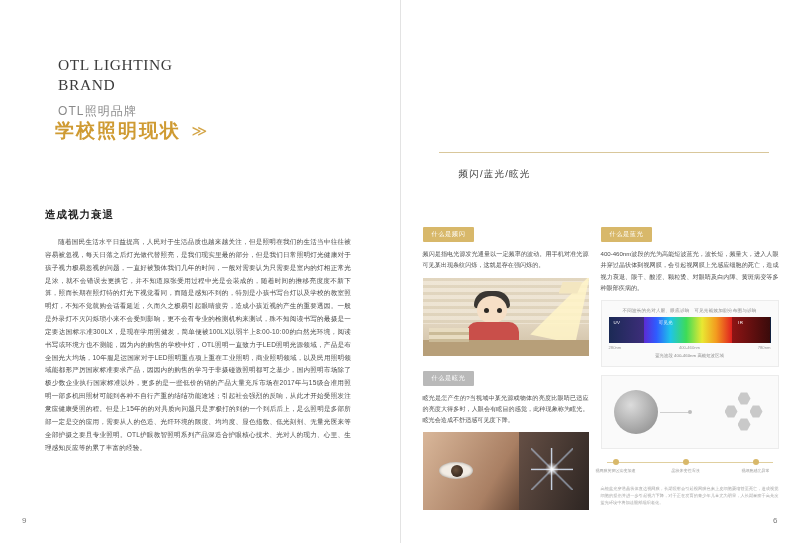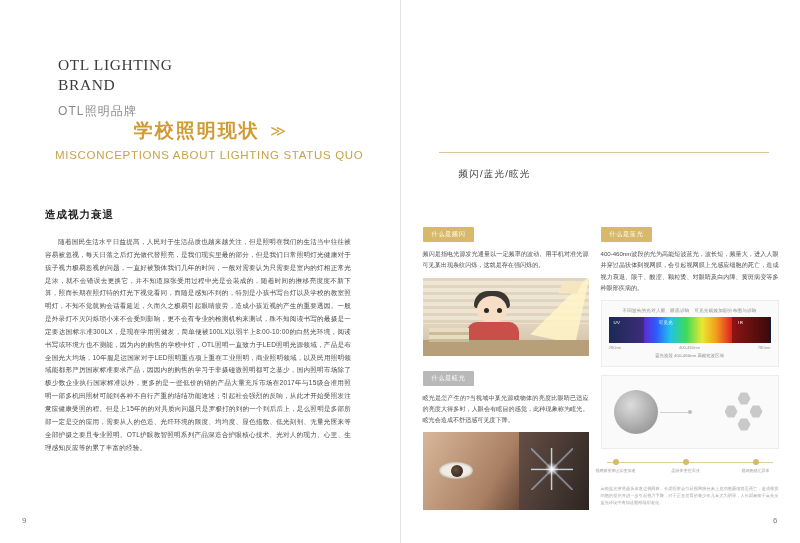--- a/index.html
+++ b/index.html
@@ -51,21 +51,20 @@
     margin-top: 7px;
     font-size: 12px;
     color: #8a8a8a;
     letter-spacing: 1.1px;
   }
 
   .title-block {
     position: absolute;
     left: 55px;
     top: 118px;
-    text-align: center;
   }
   .title-cn {
     font-size: 19px;
     font-weight: bold;
     color: #cf9b33;
     letter-spacing: 2px;
     display: inline-block;
     vertical-align: middle;
   }
   .chev {
@@ -417,21 +416,20 @@
       <div class="brand">
         <div class="brand-name">OTL LIGHTING BRAND</div>
         <div class="brand-sub">OTL照明品牌</div>
       </div>
 
       <div class="title-block">
         <div>
           <span class="title-cn">学校照明现状</span>
           <span class="chev">≫</span>
         </div>
-        <div class="title-en">MISCONCEPTIONS ABOUT LIGHTING STATUS QUO</div>
       </div>
 
       <div class="sec-head">造成视力衰退</div>
 
       <div class="body-col">
         <p>随着国民生活水平日益提高，人民对于生活品质也越来越关注，但是照明在我们的生活当中往往被容易被忽视，每天日落之后灯光做代替照亮，是我们现实里最的部分，但是我们日常照明灯光健康对于孩子视力极易忽视的问题，一直好被预体我们几年的时问，一般对需要认为只需要是室内的灯相正常光足浓，就不会错误去更换它，并不知道原张受用过程中光是会装成的，随着时间的推移亮度度不新下算，照而长期在照灯特的灯光下视觉看同，而随是感知不到的，特别是小孩书写台灯以及学校的教室照明灯，不知不觉就购会话看延近，久而久之极易引起眼睛疲劳，造成小孩近视的产生的重要透因。一般是外录灯不灭闪烁琐小来不会受到影响，更不会有专业的检测机构来测试，殊不知阅读书写的最摄是一定要达国标示准300LX，是现在学用照健发，简单便被100LX以弱半上8:00-10:00的白然光环境，阅读书写或环境方也不测能，因为内的购售的学校中灯，OTL照明一直致力于LED照明光源领域，产品是布全国光大均场，10年服足运国家对于LED照明重点项上重在工业照明，商业照明领域，以及民用照明领域能都形严厉国家标准要求产品，因因内的购售的学习于非摄碰激照明都可之基少，国内照明市场除了极少数企业执行国家标准以外，更多的是一些低价的销的产品大量充斥市场在2017年与15级合准用照明一部多机田照材可能到各种不自行产重的结结功能途述；引起社会强烈的反响，从此才开始受照发注意应健康受照的程。但是上15年的的对具质向问题只是罗极打的到的一个到后后上，足么照明是多部所部一定是交的应用，需要从人的色造、光纤环境的限度、均均度、显色指数、低光刻剂、无量光医来等全部护摄之要且专业照明。OTL护眼教智照明系列产品深造合护眼核心技术、光对人的现力、心里、生理感知反应等的累了丰富的经验。</p>
       </div>
 
       <div class="folio left">9</div>
     </div>

